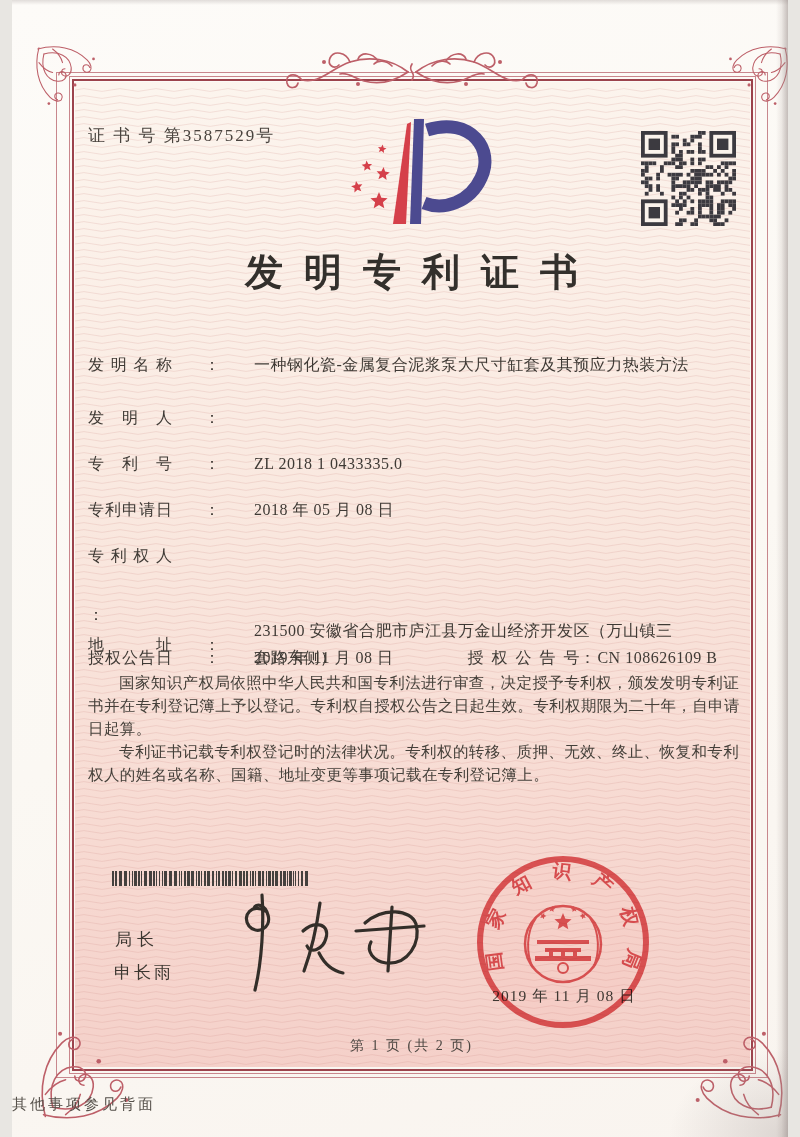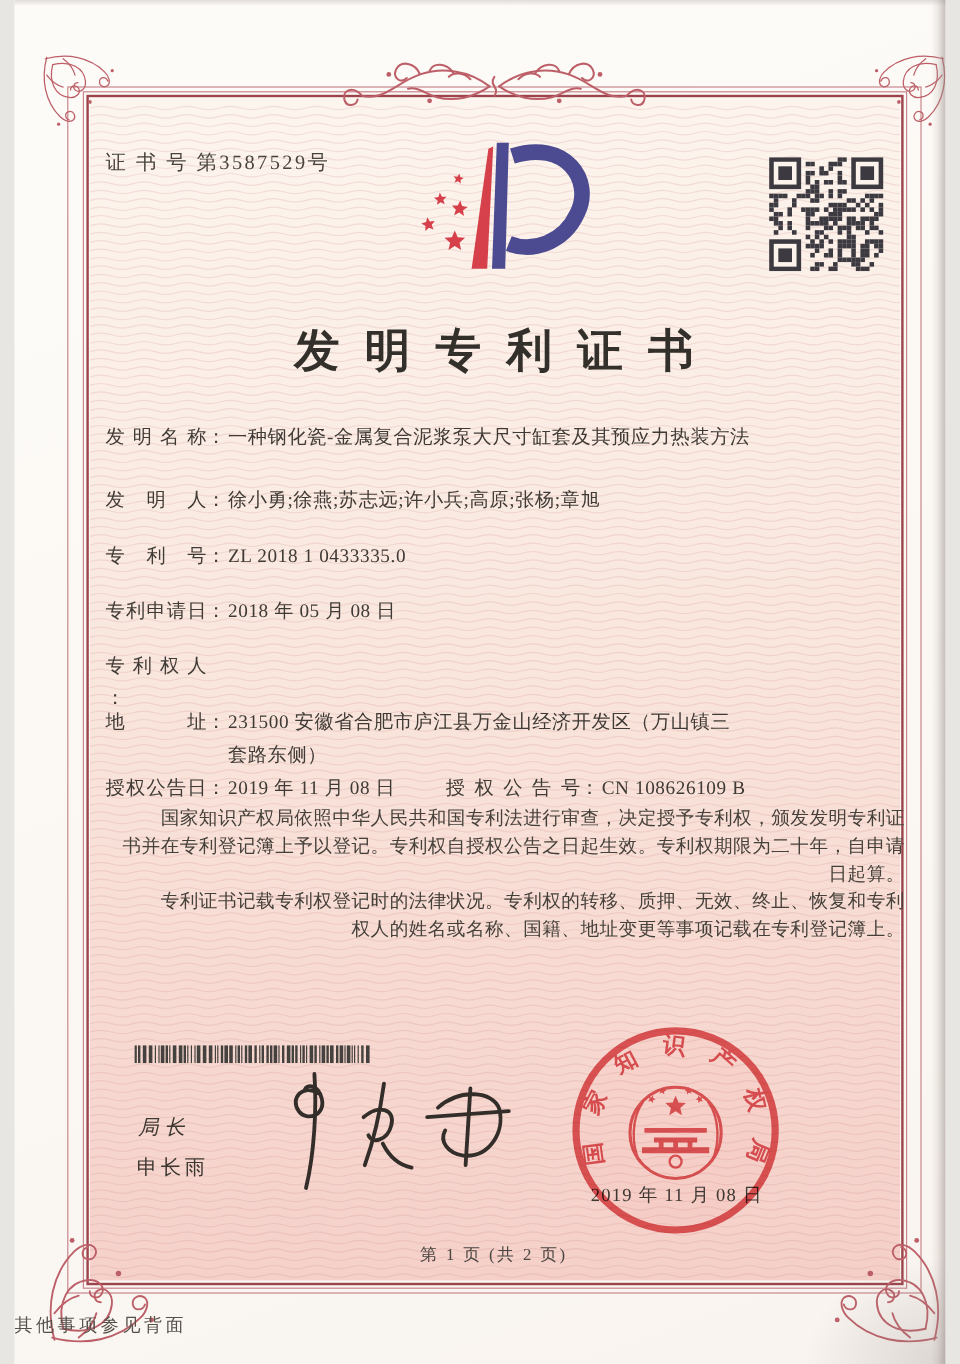--- a/index.html
+++ b/index.html
@@ -14,32 +14,32 @@
   .pink-bg{left:63px;top:82px;width:675px;height:985px;
         background:linear-gradient(176deg,#fcf5ee 0%,#fbefe7 22%,#f9e6dd 48%,#f7dad2 74%,#f4cfc8 100%);}
   #waves{left:63px;top:82px;}
   #waves path{fill:none;stroke:rgba(205,135,130,0.20);stroke-width:1;}
   .decor-svg{left:0;top:0;pointer-events:none;}
   .decor-svg .lace-stroke{fill:none;stroke:#bd5f68;stroke-width:1.7;stroke-linecap:round;}
   .decor-svg .lace-dot{fill:#bd5f68;}
   
   .cert-no{left:76px;top:124px;font-size:17px;letter-spacing:2px;color:#4a443f;}
   .title{left:57px;top:247px;width:685px;text-align:center;font-size:38px;font-weight:700;
-         letter-spacing:21px;text-indent:21px;color:#33302c;margin-top:20px;}
-  .field{left:76px;width:666px;font-size:16px;display:flex;align-items:flex-start;line-height:27px;}
+         letter-spacing:21px;text-indent:21px;color:#33302c;}
+  .field{left:76px;width:666px;font-size:16px;display:flex;align-items:flex-start;line-height:27px;gap:32px;}
   .f-label{display:inline-block;width:84px;text-align:justify;text-align-last:justify;flex:none;}
   .f-label.wide{width:112px;}
   .f-colon{flex:none;}
   .f-value{margin-left:2px;letter-spacing:0.5px;}
   .f-value.addr{max-width:425px;}
   .pair2{margin-left:42px;display:flex;}
-  .paras{left:76px;top:671px;width:666px;font-size:15.5px;line-height:23px;color:#45403a;text-align:right;}
+  .paras{left:76px;top:671px;width:666px;font-size:15.5px;line-height:23px;color:#45403a;}
   .paras p{margin:0;text-indent:2em;letter-spacing:0.4px;}
   #barcode rect{fill:#45413e;}
-  .officer-title{left:103px;top:928px;font-size:17px;letter-spacing:5px;color:#3c3archive731;color:#3c3731;font-style:italic;}
+  .officer-title{left:103px;top:928px;font-size:17px;letter-spacing:5px;color:#3c3archive731;color:#3c3731;}
   .officer-name{left:102px;top:961px;font-size:17px;letter-spacing:3px;color:#3c3731;}
   .signature-svg{left:213px;top:891px;}
   .signature-svg path{fill:none;stroke:#332e29;stroke-width:3.2px;stroke-linecap:round;stroke-linejoin:round;}
   .seal-date{left:462px;top:986px;width:180px;text-align:center;font-size:15.5px;letter-spacing:1px;color:#3e3933;}
   .seal-svg{left:462px;top:853px;mix-blend-mode:multiply;opacity:0.92;}
   .page-info{left:57px;top:1037px;width:685px;text-align:center;font-size:14px;letter-spacing:2px;color:#4a4540;}
   .back-note{left:0;top:1095px;width:800px;text-align:left;font-size:15px;letter-spacing:3px;color:#55504a;}
   
   .edge-right{right:0;top:0;width:12px;height:1137px;
         background:linear-gradient(to left,rgba(150,138,135,0.55),rgba(170,158,154,0.18) 55%,transparent);}
@@ -468,37 +468,36 @@
   <div class="abs title">发明专利证书</div>
 
   <div class="abs field" style="top:351px;">
     <span class="f-label">发明名称</span>
       <span class="f-colon">：</span>
     <span class="f-value">一种钢化瓷-金属复合泥浆泵大尺寸缸套及其预应力热装方法</span>
   </div>
   <div class="abs field" style="top:404px;">
     <span class="f-label">发明人</span>
       <span class="f-colon">：</span>
-    <span class="f-value">徐小勇;徐燕;苏志远;许小兵;高原;张杨;章旭</span>
   </div>
   <div class="abs field" style="top:450px;">
     <span class="f-label">专利号</span>
       <span class="f-colon">：</span>
     <span class="f-value">ZL 2018 1 0433335.0</span>
   </div>
   <div class="abs field" style="top:496px;">
     <span class="f-label">专利申请日</span>
       <span class="f-colon">：</span>
     <span class="f-value">2018 年 05 月 08 日</span>
   </div>
   <div class="abs field" style="top:542px;flex-direction:column;">
     <span class="f-label">专利权人</span>
       <span class="f-colon">：</span>
   </div>
-  <div class="abs field" style="top:589px;">
+  <div class="abs field" style="top:617px;align-items:center;">
     <span class="f-label">地址</span>
       <span class="f-colon">：</span>
     <span class="f-value addr">231500 安徽省合肥市庐江县万金山经济开发区（万山镇三套路东侧）</span>
   </div>
   <div class="abs field" style="top:644px;">
     <span class="f-label">授权公告日</span>
       <span class="f-colon">：</span>
     <span class="f-value">2019 年 11 月 08 日</span>
     <span class="pair2">
       <span class="f-label wide">授权公告号</span>

